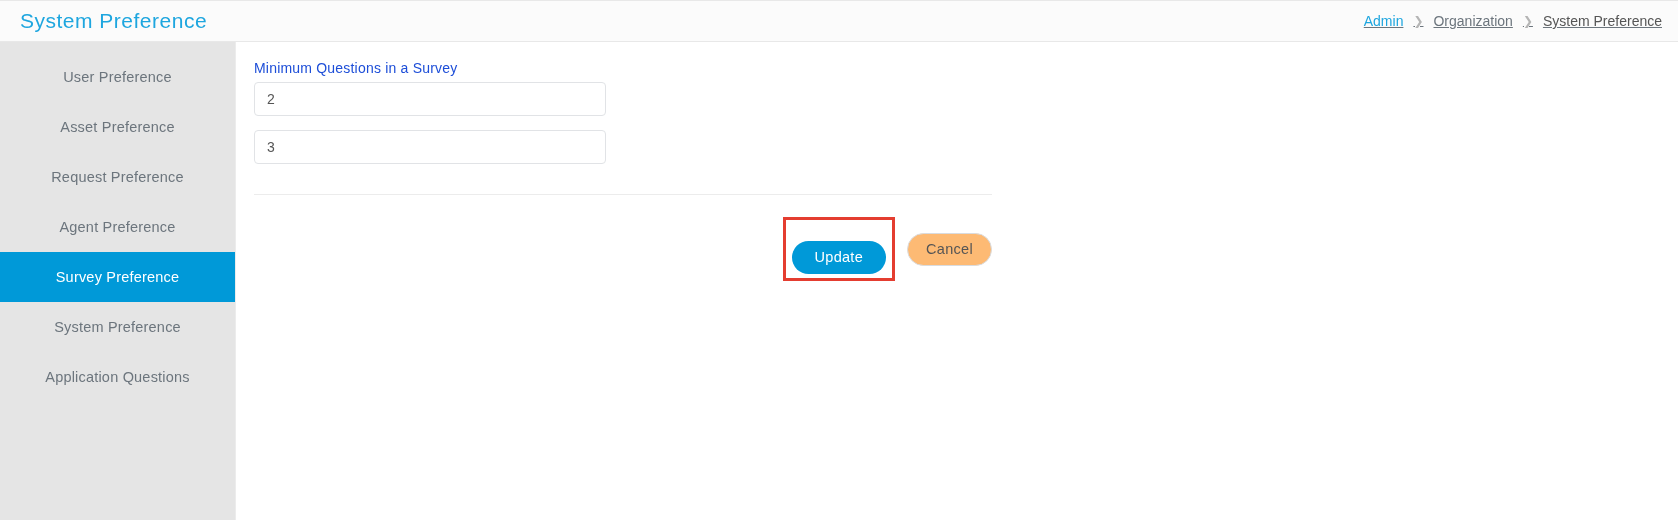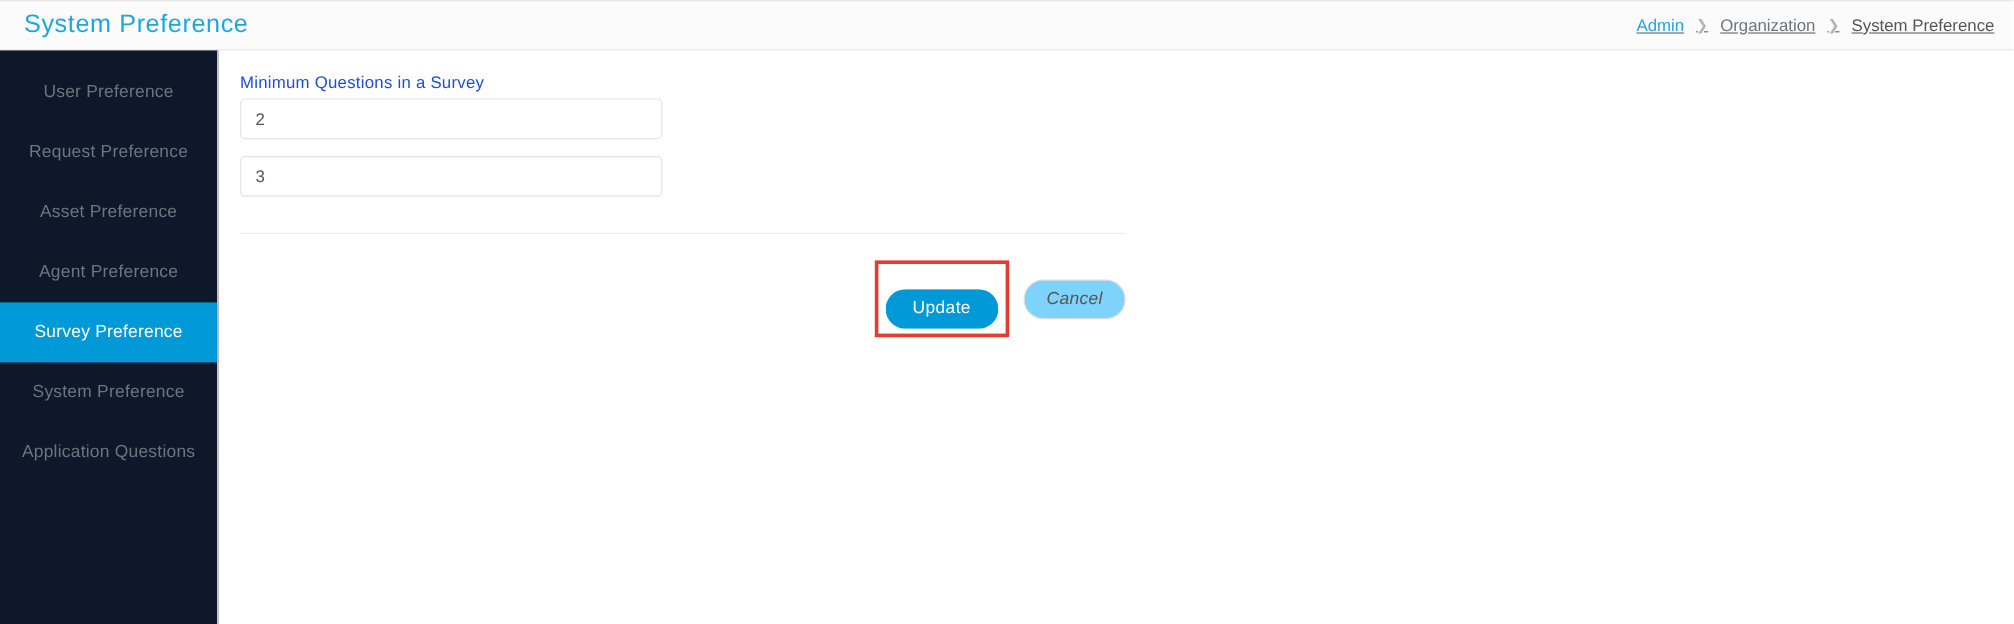--- a/index.html
+++ b/index.html
@@ -40,24 +40,24 @@
     .breadcrumb a.link { color: #1ea6df; text-decoration: none; cursor: pointer; }
     .breadcrumb .sep { color: #b5b5b5; font-size: 12px; }
     .breadcrumb .current { color: #555; }
 
     
     .body {
       display: flex;
       height: calc(520px - 42px);
     }
     .sidebar {
-      width: 182px;
+      width: 236px;
       border-right: 1px solid #ececec;
       padding-top: 10px;
-      background: #0f172a;
+      background: #e5e5e5;
     }
     .nav-item {
       display: block;
       text-align: center;
       padding: 17px 10px;
       font-size: 14.5px;
       color: #6c757d;
       cursor: pointer;
       letter-spacing: 0.2px;
     }
@@ -123,47 +123,46 @@
       letter-spacing: 0.3px;
       line-height: 1.2;
       font-family: inherit;
     }
     .btn-primary {
       background: #0099d8;
       color: #fff;
       margin-top: 17px;
     }
     .btn-secondary {
-      background: #7dd3fc;
+      background: #fdba74;
       color: #555;
       border: 1px solid #d9dbde;
       padding: 7px 18px;
-      font-style: italic;
     }
   </style>
 </head>
 <body>
 
 <div class="header">
   <div class="page-title">System Preference</div>
   <nav class="breadcrumb">
     <a class="link">Admin</a>
     <span class="sep">❯</span>
     <span>Organization</span>
     <span class="sep">❯</span>
     <span class="current">System Preference</span>
   </nav>
 </div>
 
 <div class="body">
 
   <div class="sidebar">
     <div class="nav-item">User Preference</div>
+    <div class="nav-item">Asset Preference</div>
     <div class="nav-item">Request Preference</div>
-    <div class="nav-item">Asset Preference</div>
     <div class="nav-item">Agent Preference</div>
     <div class="nav-item active">Survey Preference</div>
     <div class="nav-item">System Preference</div>
     <div class="nav-item">Application Questions</div>
   </div>
 
   <div class="content">
 
     <div class="form-group">
       <label class="form-label">Minimum Questions in a Survey</label>

